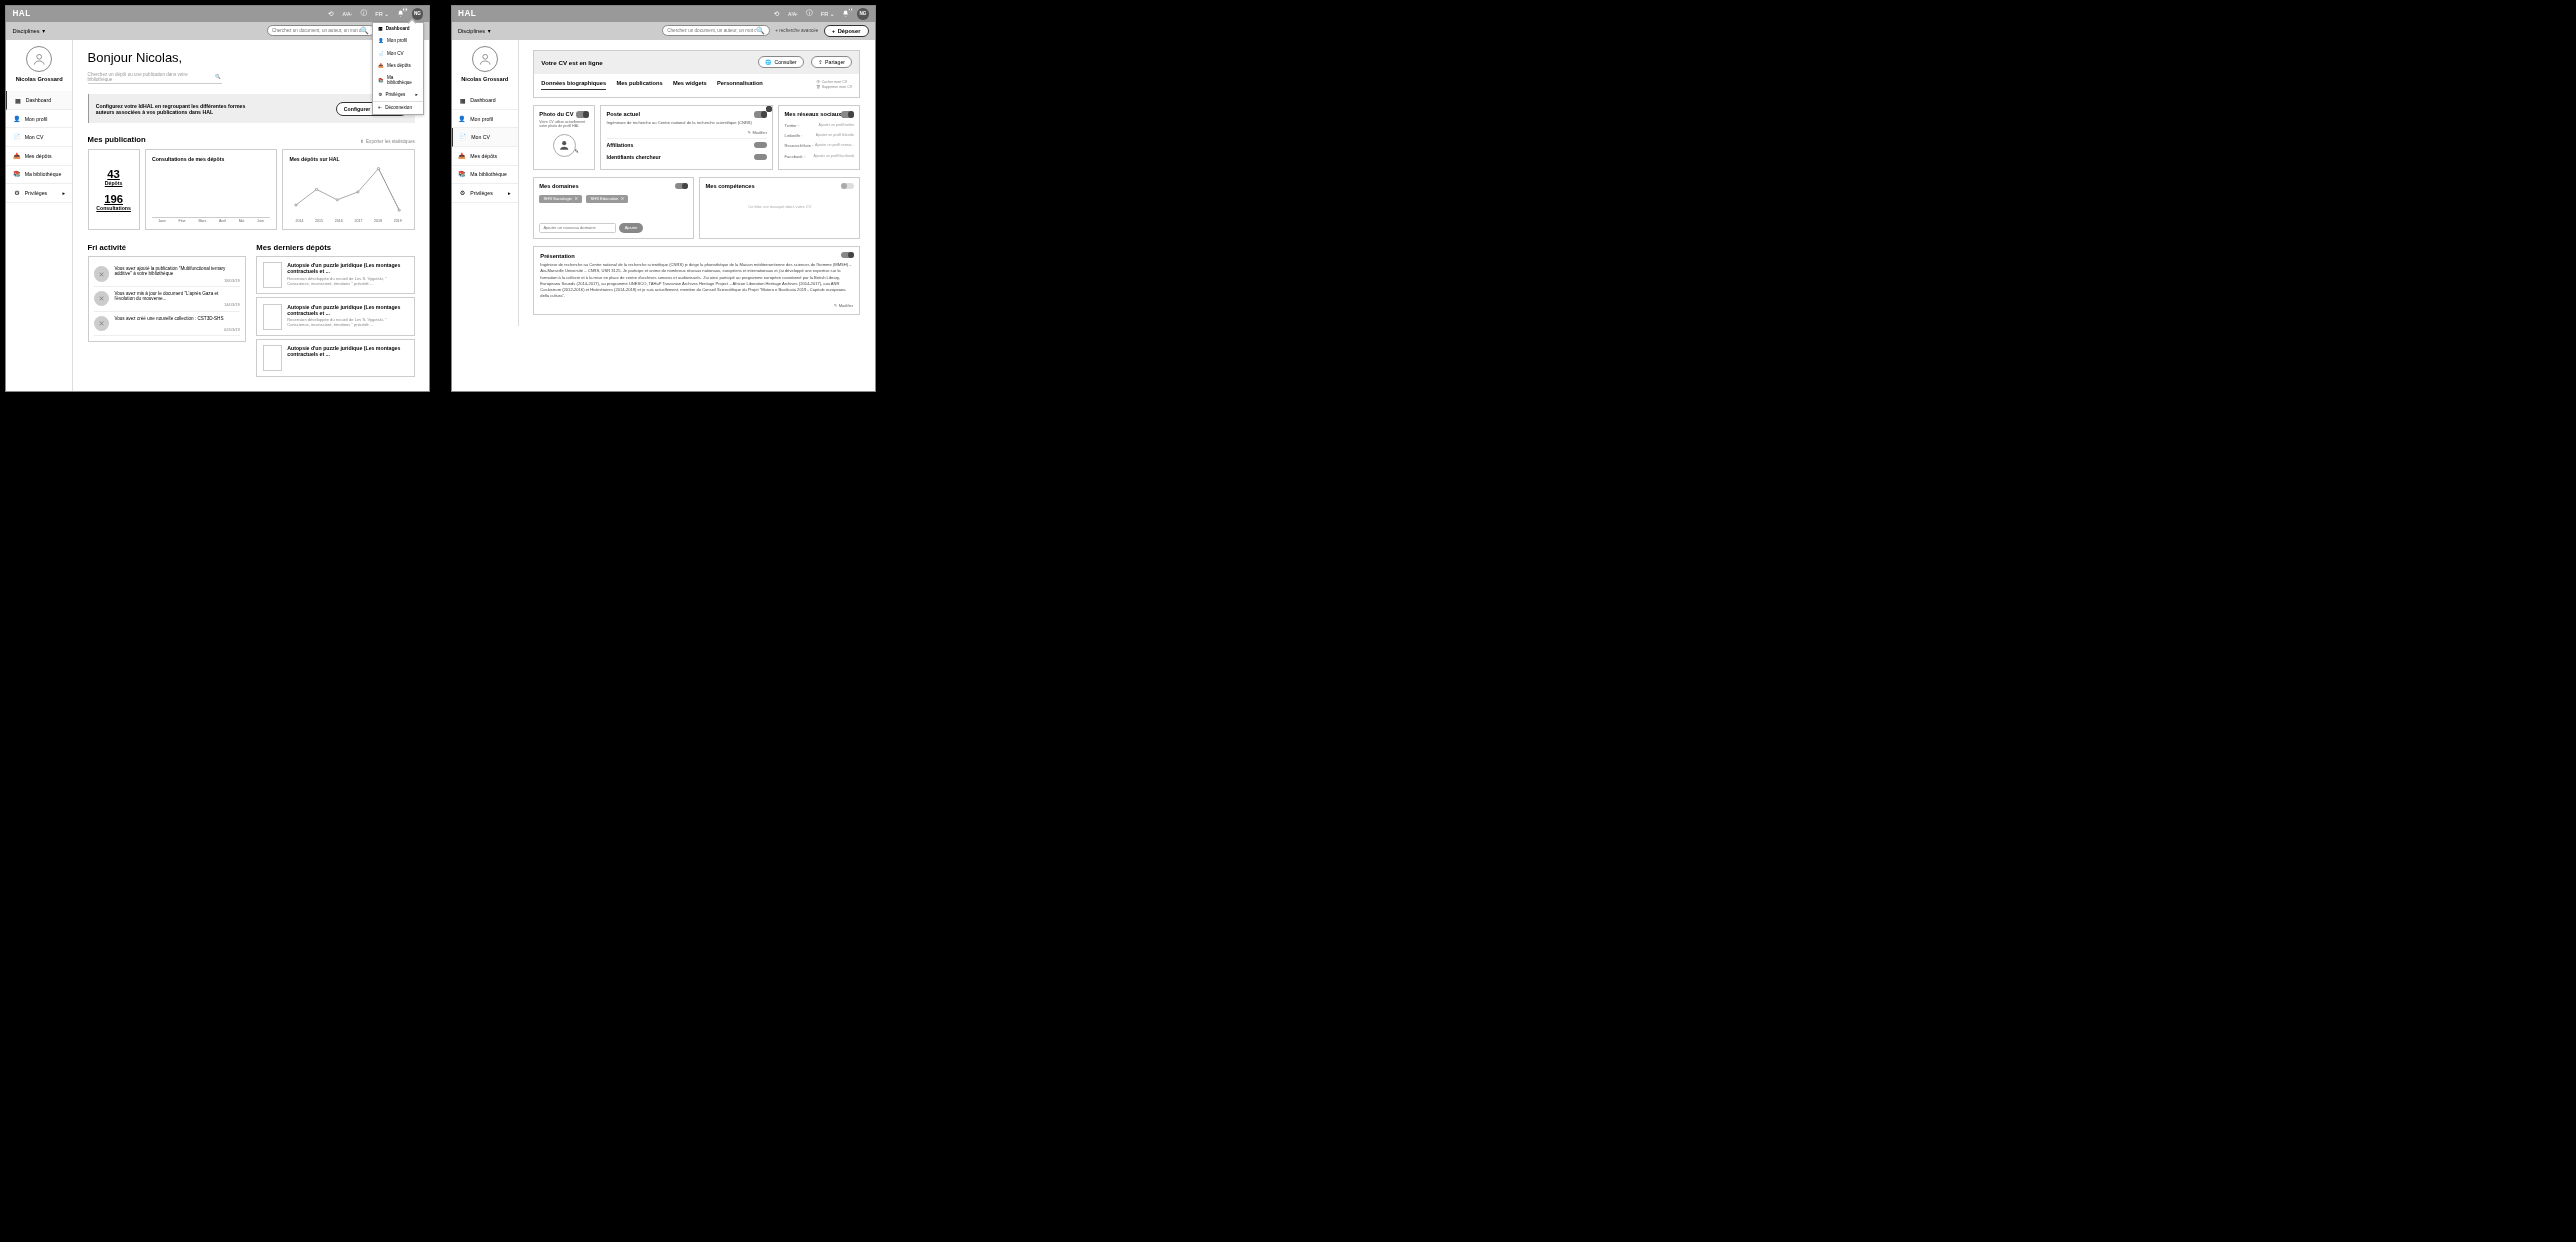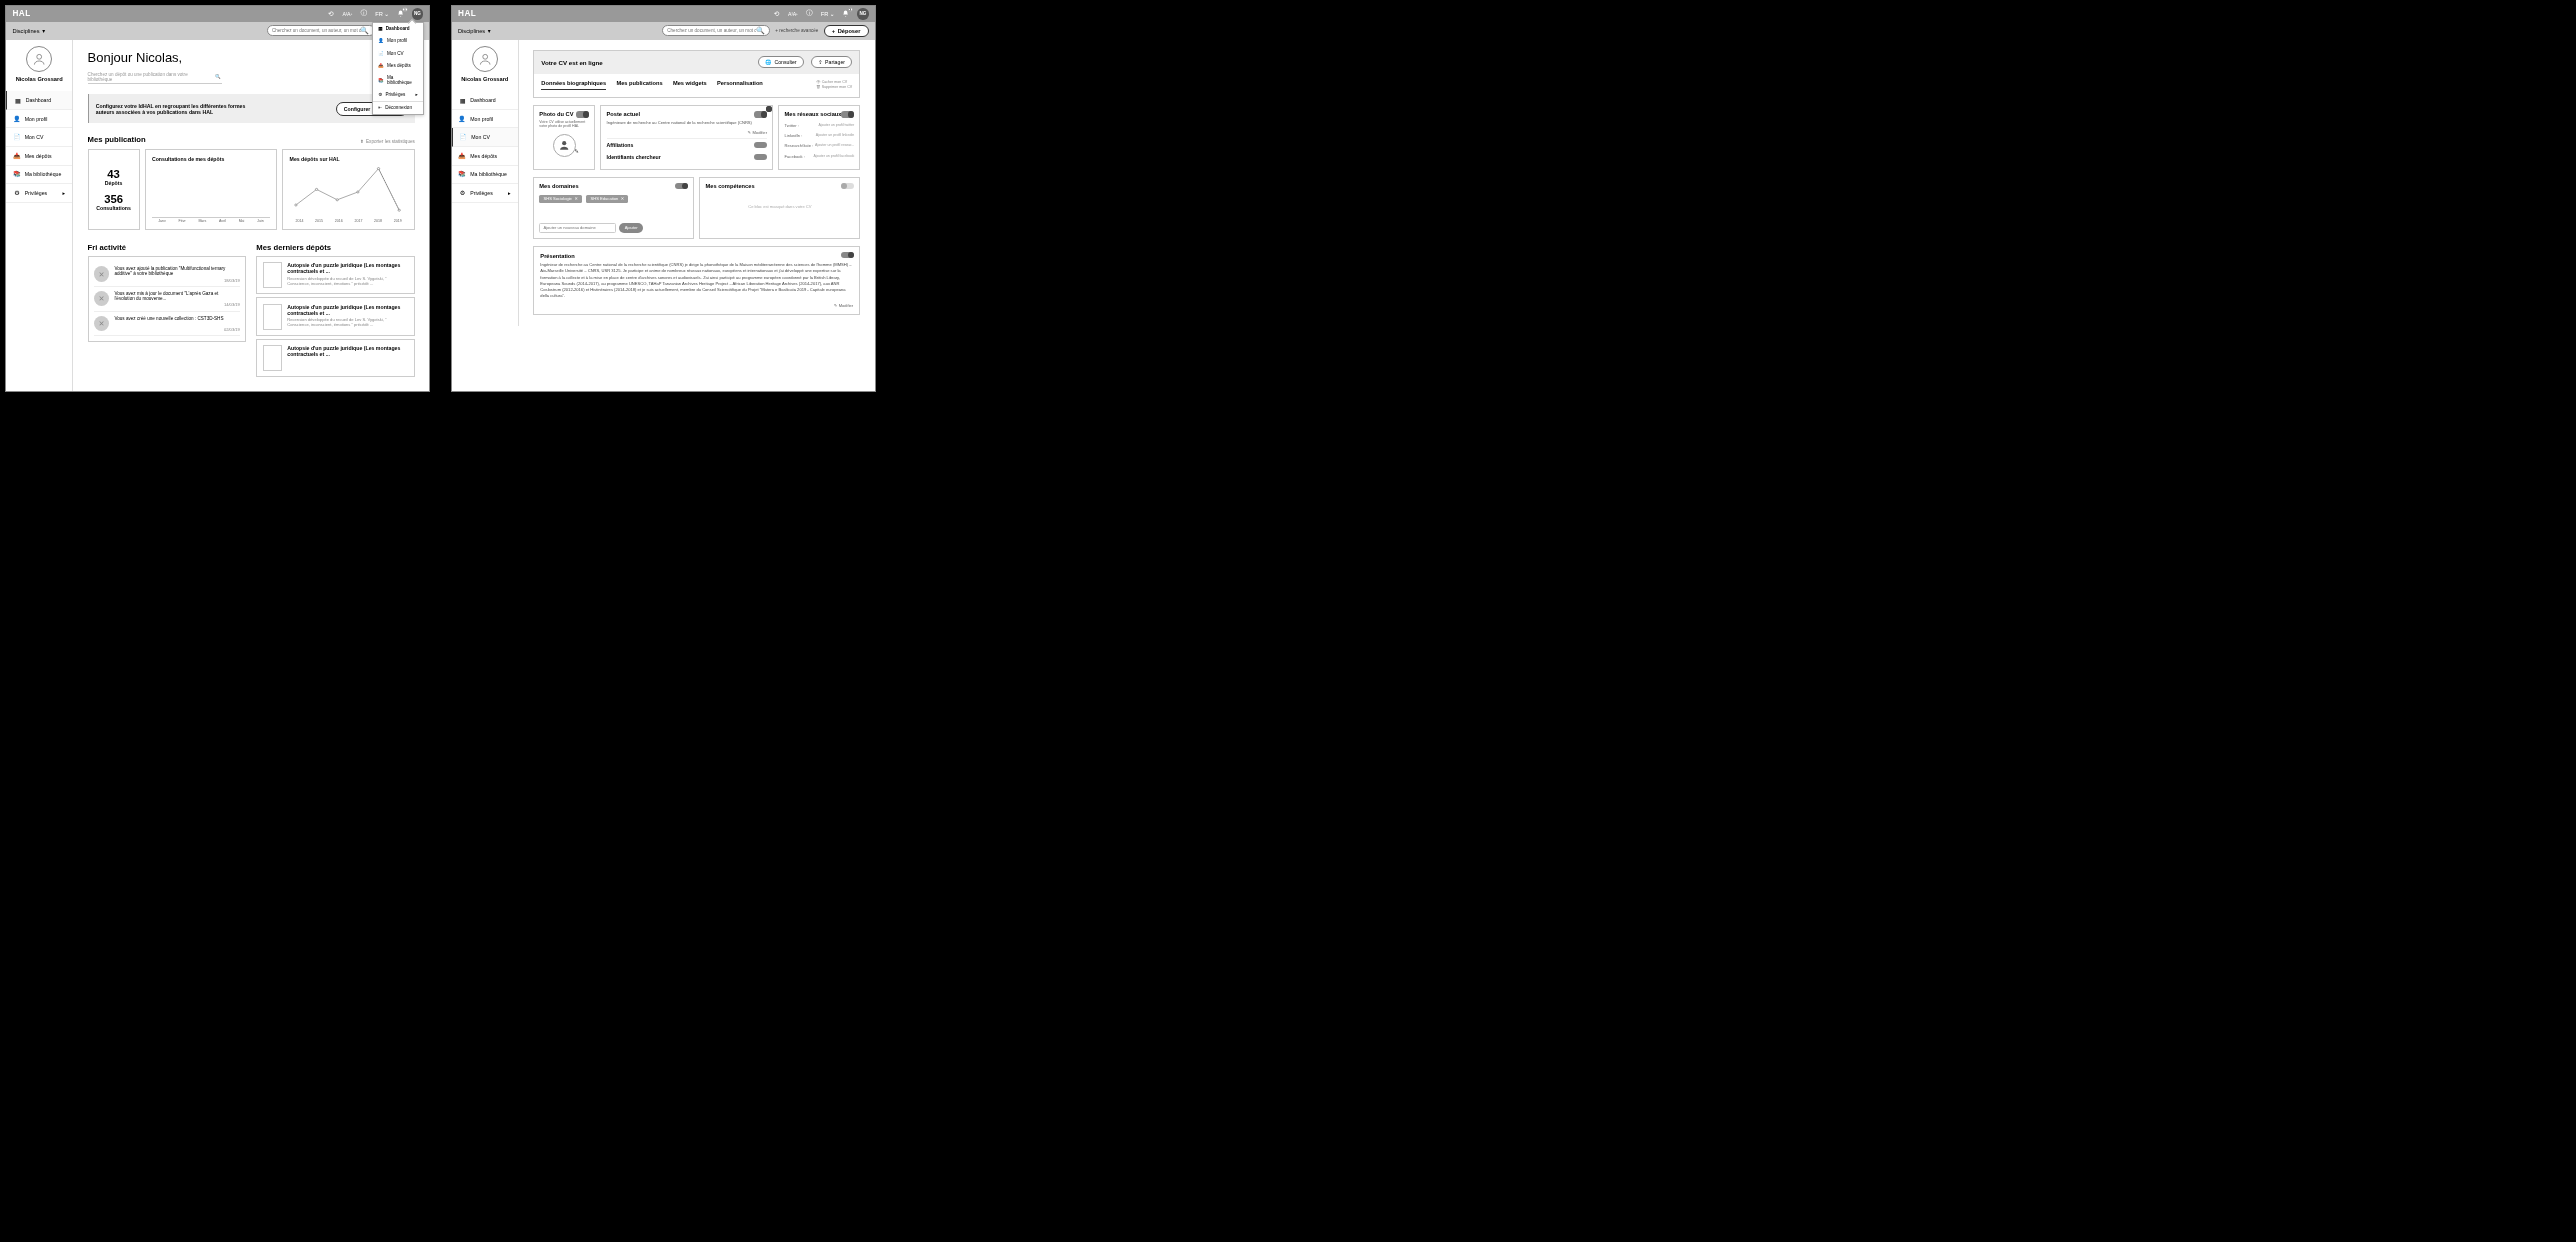--- a/index.html
+++ b/index.html
@@ -30,21 +30,21 @@
 .greeting { font-size: 13px; font-weight: normal; margin-bottom: 5.2px; }
 .lib-search { border-bottom: 0.5px solid #ccc; padding: 1.5px 0; font-size: 4.6px; color: #999; display: flex; align-items: center; gap: 3.1px; margin-bottom: 10.3px; width: 134px; }
 .config-banner { background: #eee; border-left: 1.5px solid #999; padding: 7.2px; display: flex; justify-content: space-between; align-items: center; margin-bottom: 12.4px; }
 .config-text { font-size: 5.2px; font-weight: bold; max-width: 165px; }
 .config-btn { background: #fff; border: 0.5px solid #333; border-radius: 7.2px; padding: 3.1px 7.2px; font-size: 5.2px; font-weight: bold; cursor: pointer; }
 .section-title { font-size: 7.7px; font-weight: bold; margin-bottom: 4.1px; }
 .stats-header { display: flex; justify-content: space-between; align-items: center; }
 .export-link { font-size: 4.6px; color: #888; cursor: pointer; display: flex; gap: 2.1px; }
 .stats-row { display: flex; gap: 5.2px; margin-bottom: 12.4px; }
 .stat-card { border: 0.5px solid #ccc; padding: 6.2px; }
-.stat-numbers { width: 52px; text-align: center; display: flex; flex-direction: column; justify-content: center; gap: 6.2px; }
+.stat-numbers { width: 52px; text-align: center; display: flex; flex-direction: column; justify-content: center; gap: 6.2px; text-decoration: underline; }
 .big-num { font-size: 11.3px; font-weight: bold; }
 .num-label { font-size: 5.2px; font-weight: bold; }
 .chart-card { flex: 1; }
 .chart-title { font-size: 5.2px; font-weight: bold; margin-bottom: 4.1px; }
 .bar-chart { display: flex; align-items: flex-end; gap: 5.2px; height: 52px; padding: 0 2.1px; border-bottom: 0.5px solid #ccc; }
 .bar-wrap { flex: 1; display: flex; flex-direction: column; align-items: center; }
 .bar { background: #666; width: 9.3px; }
 .line-chart { height: 52px; position: relative; }
 .line-labels { display: flex; justify-content: space-around; font-size: 3.6px; color: #666; margin-top: 1.5px; }
 .two-col { display: flex; gap: 10.3px; }
@@ -231,21 +231,21 @@
           </div>
       </div>
 
       <div class="stats-row">
         <div class="stat-card stat-numbers">
           <div>
             <div class="big-num">43</div>
             <div class="num-label">Dépôts</div>
           </div>
           <div>
-            <div class="big-num">356</div>
+            <div class="big-num">196</div>
             <div class="num-label">Consultations</div>
           </div>
         </div>
         <div class="stat-card chart-card">
           <div class="chart-title">Consultations de mes dépôts</div>
           <div class="bar-chart">
             <div class="bar-wrap">
                 <div class="bar" style="height:85%"></div>
               </div>
             <div class="bar-wrap">

